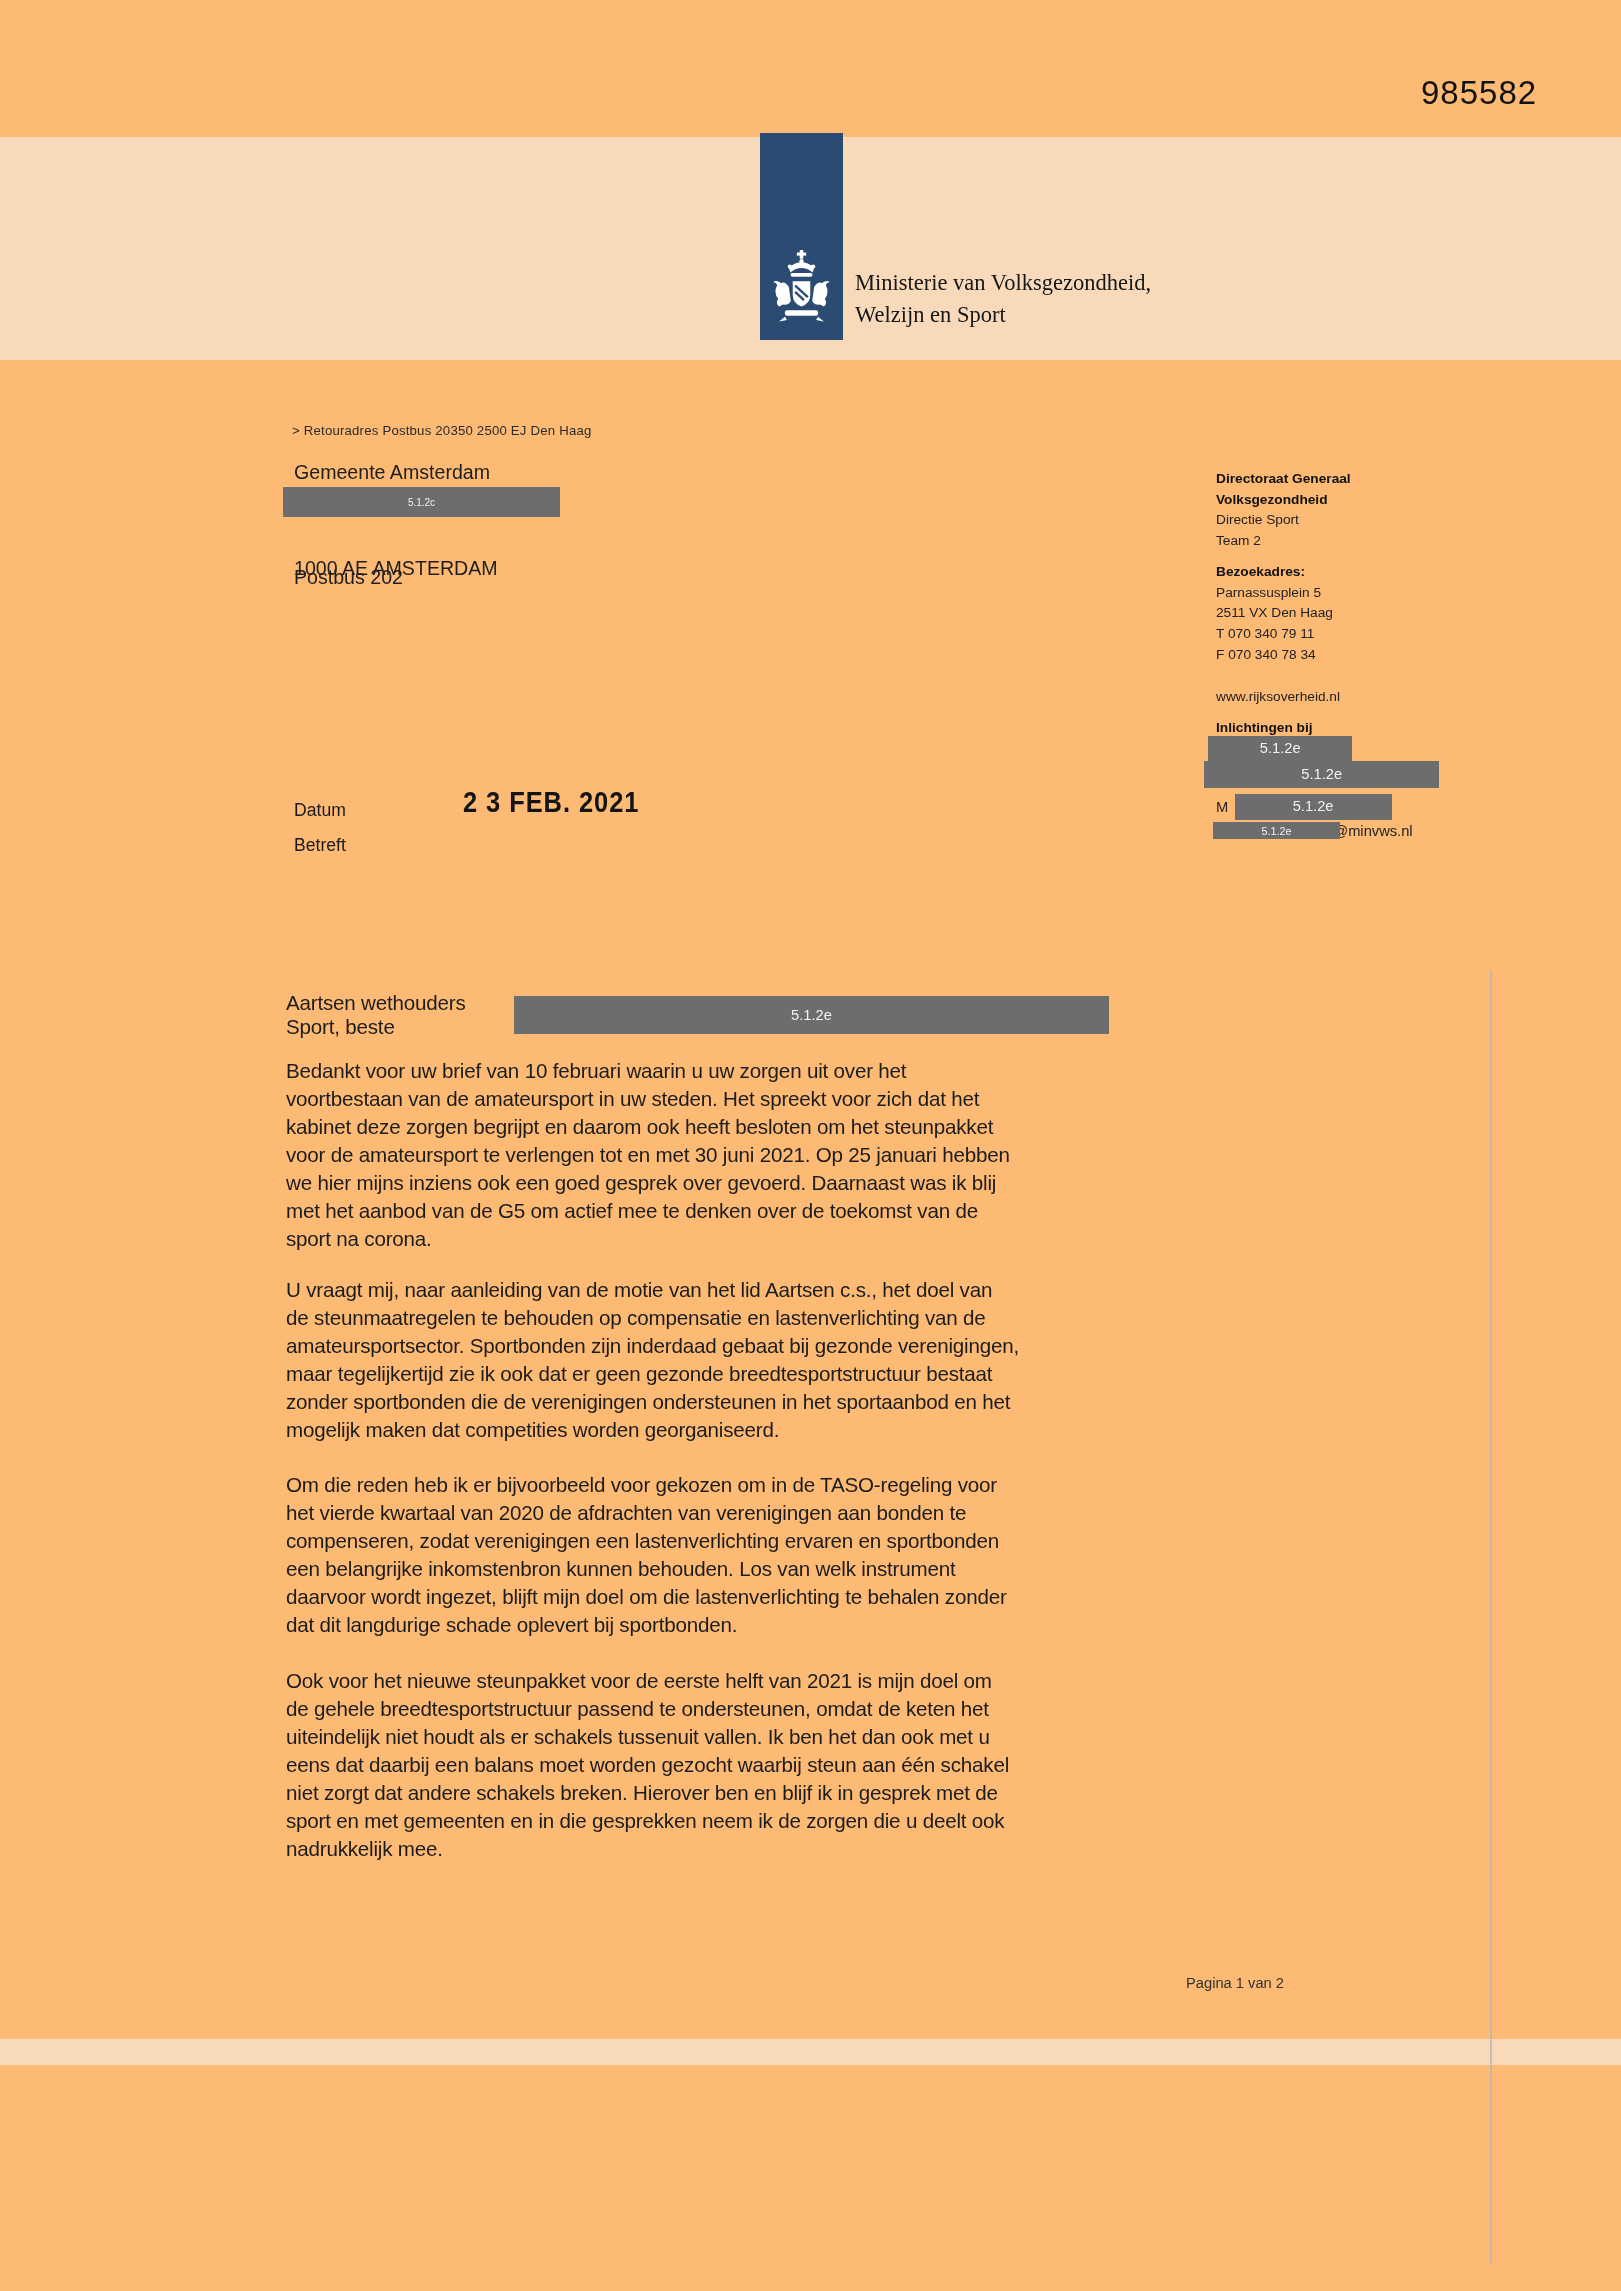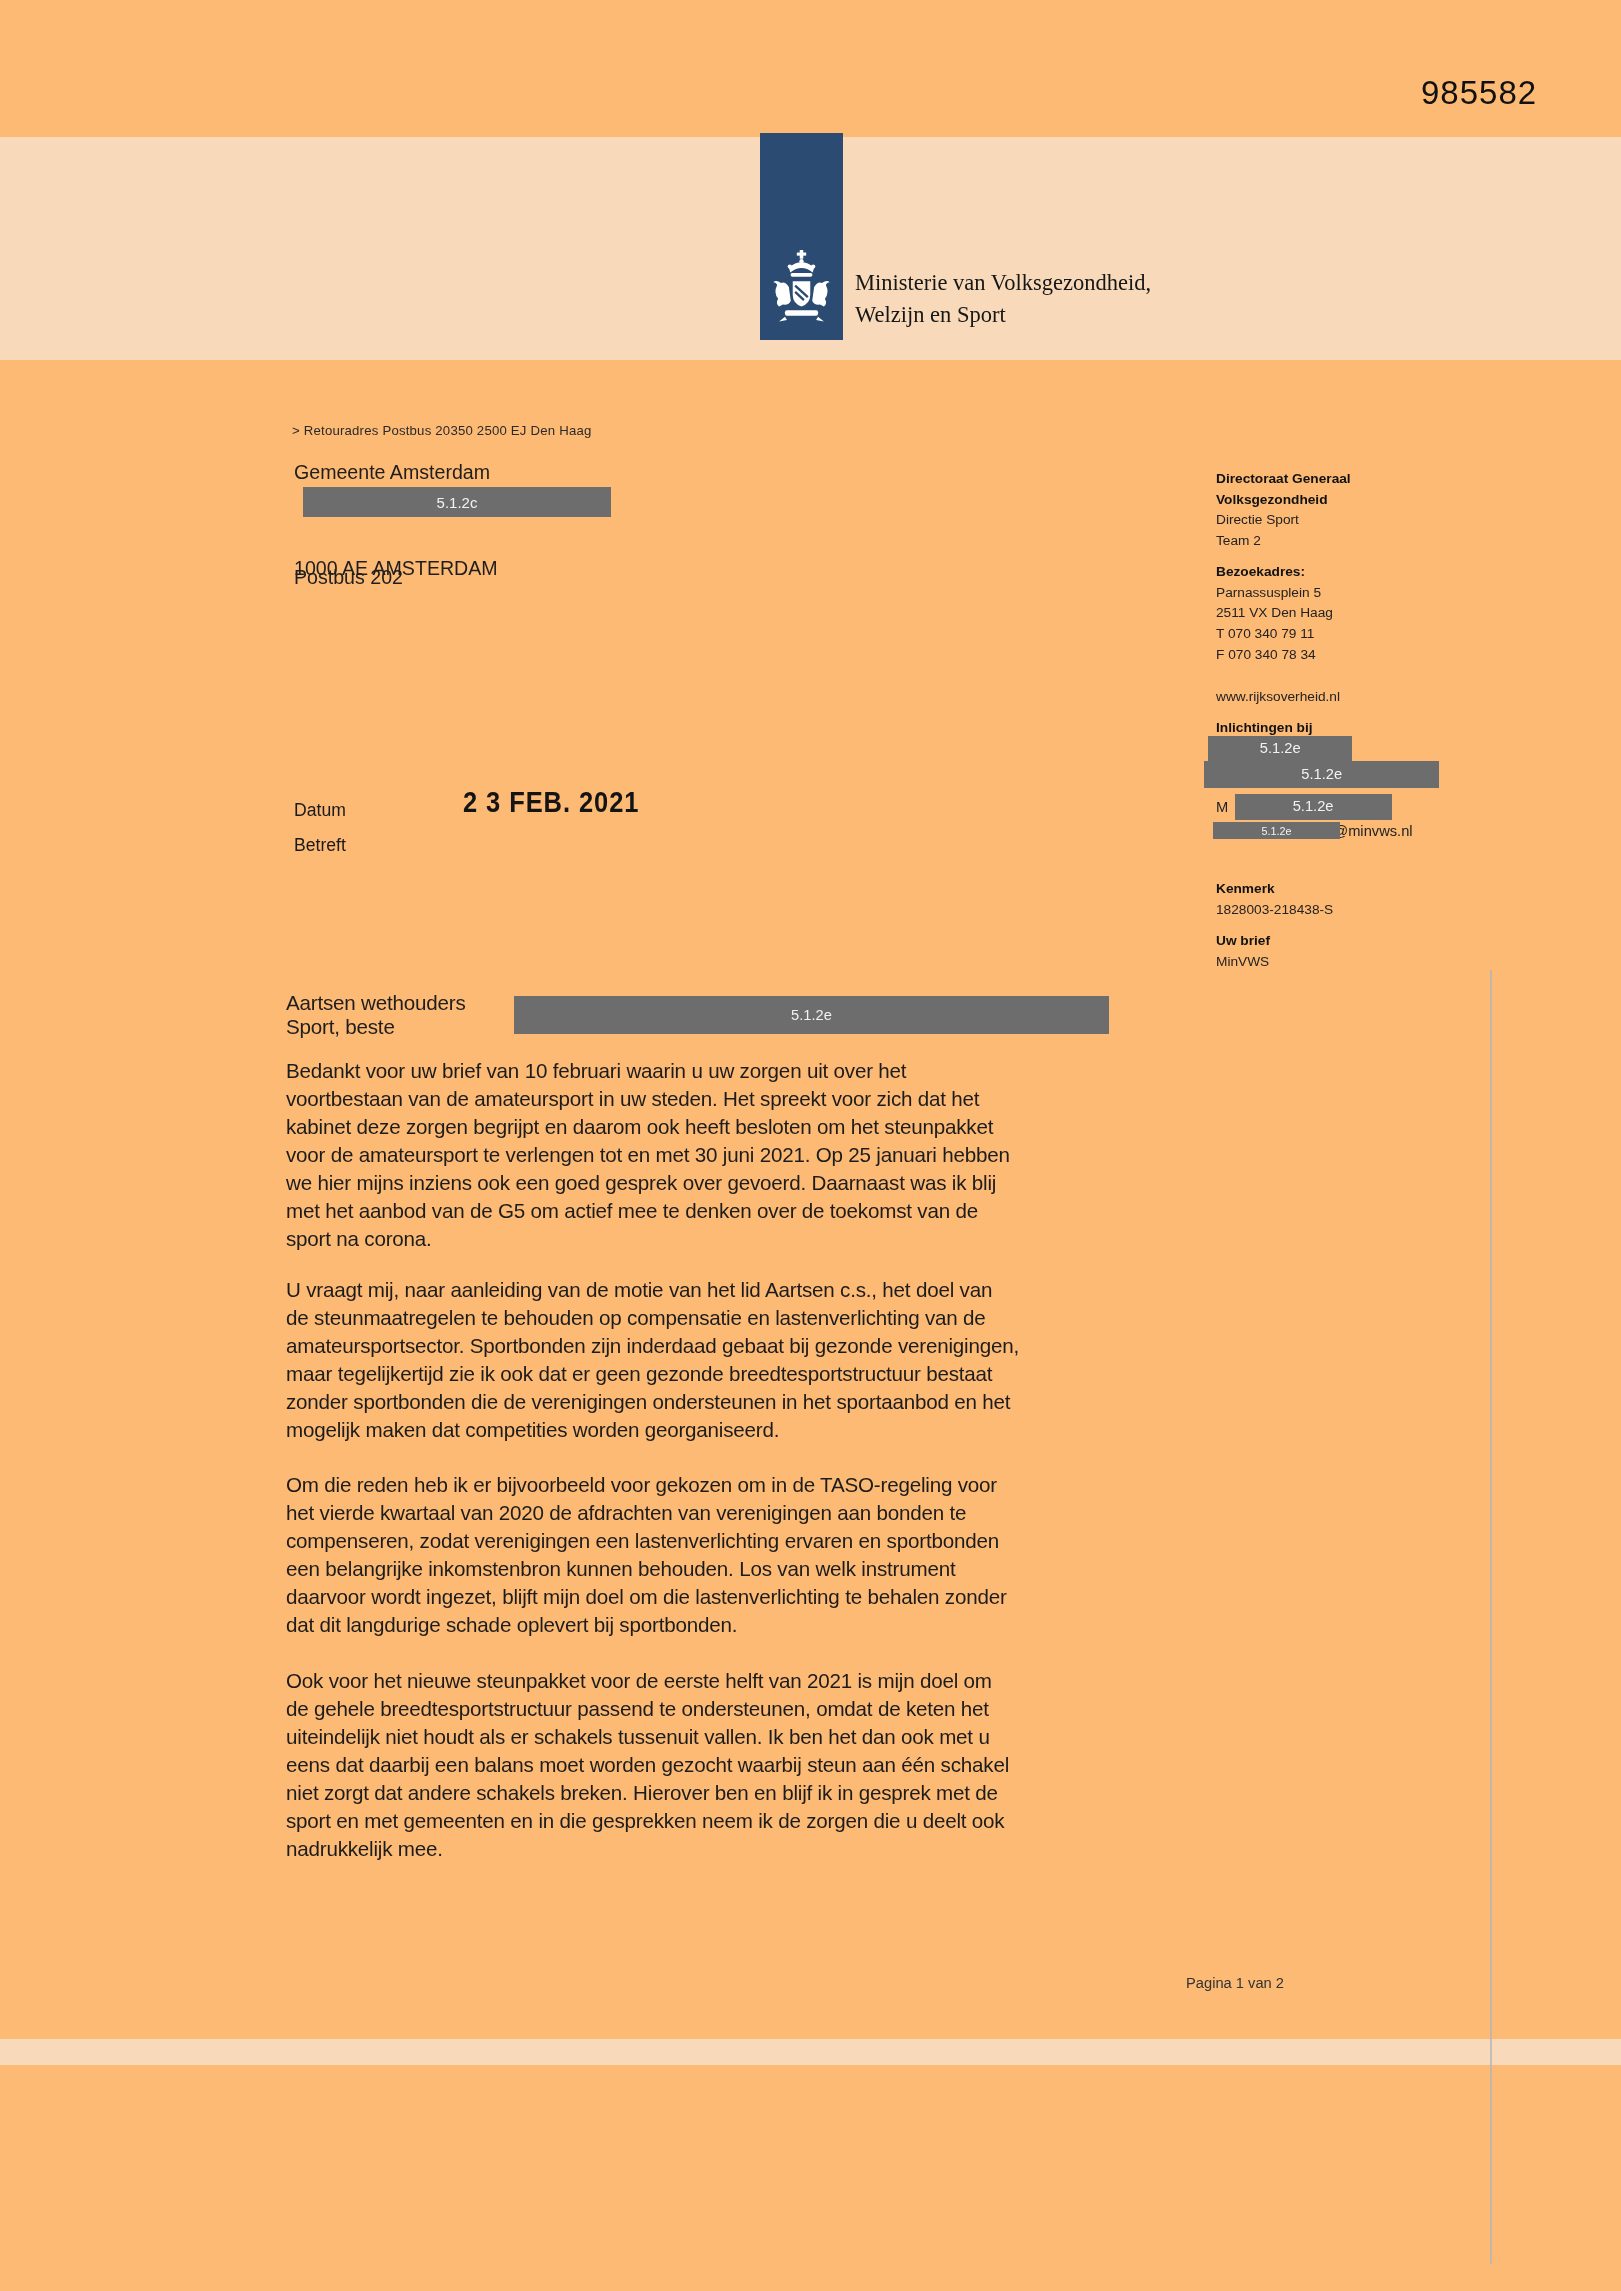--- a/index.html
+++ b/index.html
@@ -71,23 +71,23 @@
   }
   .redaction {
     background: #6d6d6d;
     color: #f2f2f2;
     display: flex;
     align-items: center;
     justify-content: center;
   }
   .red-recipient {
     position: absolute;
-    left: 303px; top: 487px;
-    width: 308px; height: 30px;
-    font-size: 15px;
+    left: 283px; top: 487px;
+    width: 277px; height: 30px;
+    font-size: 10px;
   }
   .recipient-addr1 { position: absolute; left: 294px; top: 525px; font-size: 19.6px; margin-top: 41px; }
   .recipient-addr2 { position: absolute; left: 294px; top: 557px; font-size: 19.6px; }
 
   
   .sidebar {
     position: absolute;
     left: 1192px; top: 469px;
     width: 255px;
     font-size: 13.7px;
@@ -249,27 +249,20 @@
     <div class="sb-mobile-row">
       <span class="sb-mobile-label">M</span>
       <span class="redaction sb-redaction-3">5.1.2e</span>
     </div>
 
     <div class="sb-email-row">
       <span class="redaction sb-redaction-4">5.1.2e</span>
       <span class="sb-email-text">@minvws.nl</span>
     </div>
 
-    <div class="sb-kenmerk-block">
-      <div class="sb-bold">Kenmerk</div>
-      <div>1828003-218438-S</div>
-      <div class="sb-gap-s"></div>
-      <div class="sb-bold">Uw brief</div>
-      <div>MinVWS</div>
-    </div>
 
   </aside>
 
   <div class="meta-label datum-label">Datum</div>
   <div class="datum-stamp">2 3 FEB. 2021</div>
   <div class="meta-label betreft-label">Betreft</div>
 
   <div class="salutation-row">
     <span class="salutation-text">Aartsen wethouders Sport, beste</span>
     <span class="redaction red-salutation">5.1.2e</span>

